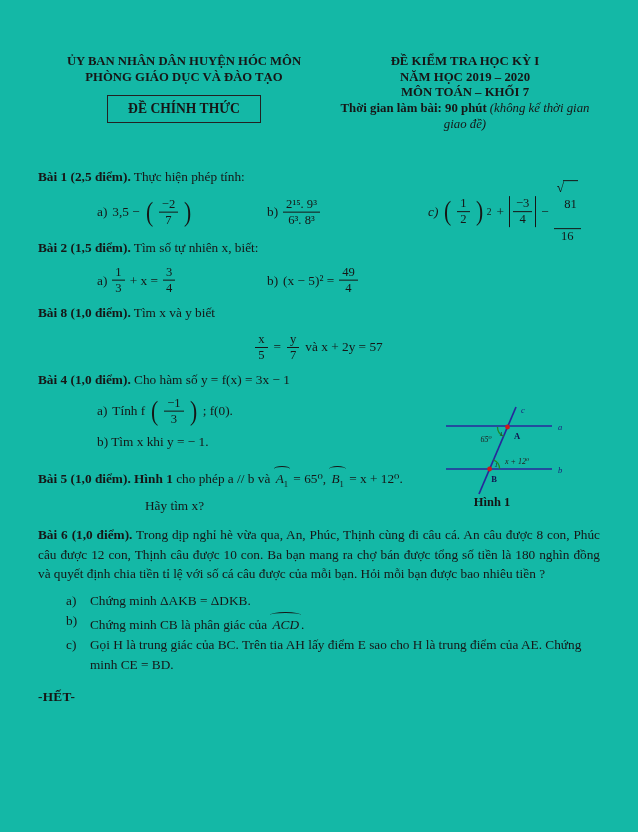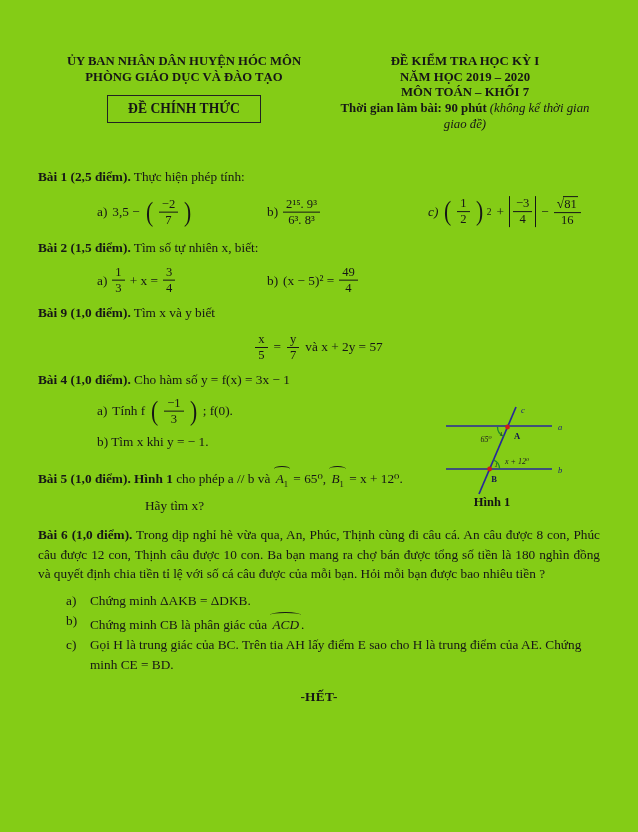--- a/index.html
+++ b/index.html
@@ -1,17 +1,17 @@
 <!DOCTYPE html>
 <html><head>
 <meta charset="utf-8">
 <style>
   html,body{margin:0;padding:0;background:#fff;}
   body{width:638px;height:832px;font-family:"Liberation Serif","DejaVu Serif",serif;color:#161616;font-size:13.3px;}
-  .page{position:relative;width:638px;height:832px;box-sizing:border-box;padding:54px 38px 0 38px;overflow:hidden;background:#84cc16;}
+  .page{position:relative;width:638px;height:832px;box-sizing:border-box;padding:54px 38px 0 38px;overflow:hidden;background:#14b8a6;}
   .b{font-weight:bold;text-align:right;}
   .it{font-style:italic;}
   .para{margin:0;line-height:1.45;}
   
   .header{display:flex;align-items:flex-start;}
   .header-left{width:292px;text-align:center;}
   .header-left .hl{font-weight:bold;font-size:12.7px;line-height:1.25;}
   .official-box{display:inline-block;border:1.6px solid #222;padding:5px 20px;margin-top:9px;font-weight:bold;font-size:13.6px;}
   .header-right{flex:1;text-align:center;}
   .header-right .hr{font-weight:bold;font-size:12.8px;line-height:1.23;}
@@ -25,34 +25,34 @@
   .row-h48{height:52px;} .row-h44{height:46px;} .row-h40{height:42px;}
   .m-item{position:absolute;top:50%;transform:translateY(-50%);display:inline-flex;align-items:center;gap:5px;white-space:nowrap;}
   .frac{display:inline-flex;flex-direction:column;text-align:center;font-size:12.6px;line-height:1.18;vertical-align:middle;}
   .frac .num{border-bottom:1.1px solid #161616;padding:0 3px;}
   .frac .den{padding:0 3px;}
   .paren{font-size:27px;font-weight:400;line-height:.85;transform:scaleX(.8);display:inline-block;}
   .abs{display:inline-flex;align-items:center;border-left:1.3px solid #161616;border-right:1.3px solid #161616;padding:0 3px;}
   .exp{font-size:9.5px;vertical-align:10px;margin-left:-2px;}
   .sqrtw{display:inline-flex;align-items:flex-start;}
   .sqrtsign{font-size:13.5px;margin-right:-1px;}
-  .rad{border-top:1.1px solid #161616;padding:0 1px;}
+  .rad{border-top:1.1px solid #161616;padding:16px 1px;}
   .center-math{display:flex;justify-content:center;align-items:center;gap:6px;height:46px;margin-top:2px;}
   .overarc{position:relative;display:inline-block;padding:4px 2px 0 2px;font-style:italic;text-align:right;}
   .overarc::before{content:"";position:absolute;left:0;right:0;top:1px;height:5px;border-top:1.3px solid #161616;border-radius:50% 50% 0 0;}
   .overarc sub{font-size:8.5px;font-style:normal;}
   .bai5-head{max-width:402px;}
   .question{margin-left:107px;}
   
   .list{margin:4px 0 0 28px;}
   .list-item{display:flex;gap:10px;line-height:1.5;}
   .list-item .lab{min-width:14px;flex:none;}
   
   .figure{position:absolute;left:436px;top:394px;width:180px;height:122px;}
-  .footer{text-align:center;font-weight:bold;margin-top:14px;letter-spacing:.3px;}
+  .footer{text-align:left;font-weight:bold;margin-top:14px;letter-spacing:.3px;}
   svg text{font-family:"Liberation Serif","DejaVu Serif",serif;}
 </style>
 </head>
 <body>
 
 <div class="page">
 
   <div class="header">
     <div class="header-left">
       <div class="hl">ỦY BAN NHÂN DÂN HUYỆN HÓC MÔN</div>
@@ -135,21 +135,21 @@
         <span>(x − 5)² =</span>
         <span class="frac">
             <span class="num">49</span>
             <span class="den">4</span>
           </span>
       </span>
     </div>
   </div>
 
   <div class="sec">
-    <p class="para"><span class="b">Bài 9 (1,0 điểm).</span> <span>Tìm x và y biết</span></p>
+    <p class="para"><span class="b">Bài 8 (1,0 điểm).</span> <span>Tìm x và y biết</span></p>
     <div class="center-math">
       <span class="frac">
           <span class="num">x</span>
           <span class="den">5</span>
         </span>
       <span>=</span>
       <span class="frac">
           <span class="num">y</span>
           <span class="den">7</span>
         </span>

